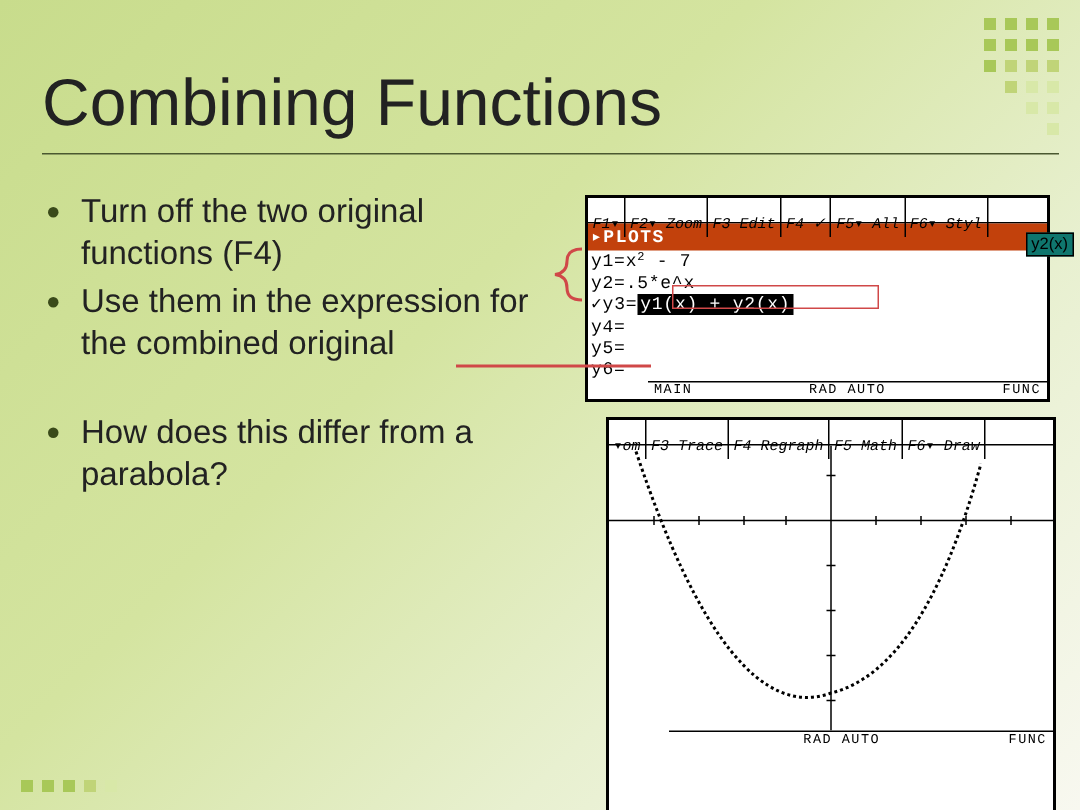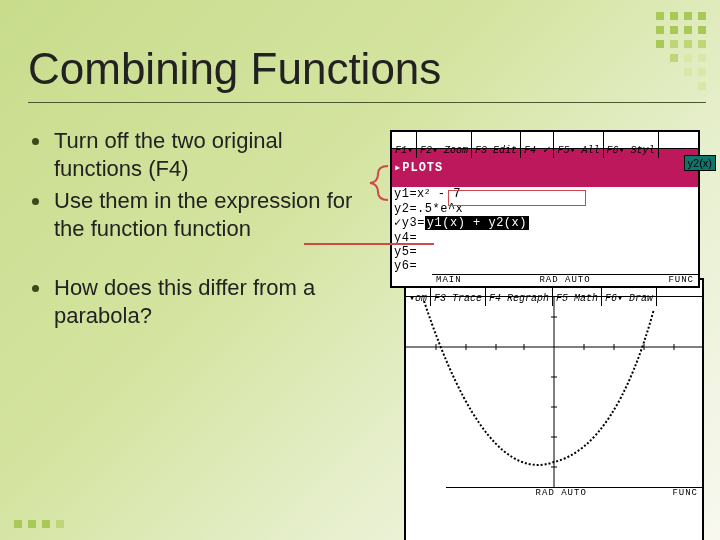--- a/index.html
+++ b/index.html
@@ -97,23 +97,23 @@
     font-size: 10px;
   }
   .calc-menu .tab {
     border-right: 1px solid #000;
     padding: 13px 3px;
     white-space: nowrap;
     flex: 0 0 auto;
     font-style: italic;
   }
   .plots-row {
-    background: #be185d;
+    background: #c2410c;
     color: #fff;
-    padding: 12px 2px;
+    padding: 2px 2px;
     font-weight: bold;
     letter-spacing: 1px;
   }
   .eq-row {
     padding: 0 2px;
     letter-spacing: 0.5px;
   }
   .eq-row sup { font-size: 8px; vertical-align: top; }
   .eq-row .sel {
     background: #000;
@@ -225,21 +225,21 @@
     <span class="sq mid"></span>
     <span class="sq light"></span>
 </div>
 
 <h1 class="slide-title">Combining Functions</h1>
 <div class="title-underline"></div>
 
 <div class="content-wrap">
   <ul class="bullets">
     <li>Turn off the two original functions (F4)</li>
-    <li>Use them in the expression for the function function</li>
+    <li>Use them in the expression for the combined original</li>
     <li class="gap">How does this differ from a parabola?</li>
   </ul>
 </div>
 
 <div class="calc-area">
 
   <div class="bracket">
     <svg viewBox="0 0 24 38">
         <path d="M22 2 Q12 2 12 10 Q12 18 4 19 Q12 20 12 28 Q12 36 22 36" fill="none" stroke="#d04848" stroke-width="2"></path>
       </svg>

